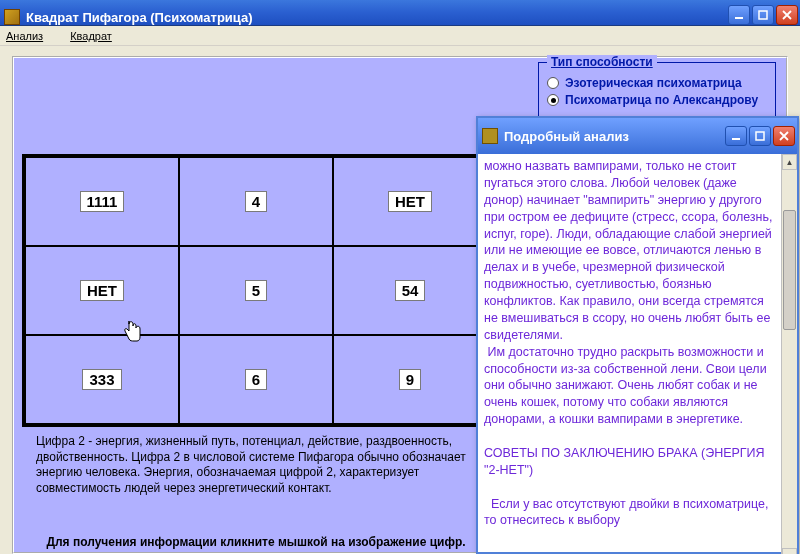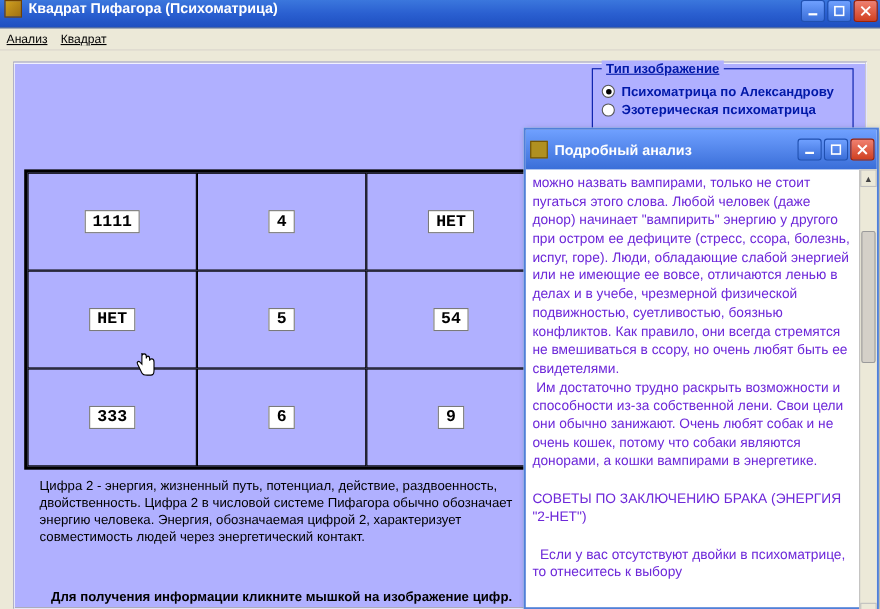--- a/index.html
+++ b/index.html
@@ -12,21 +12,21 @@
     height: 554px;
     overflow: hidden;
     position: relative;
   }
 
   
   .titlebar {
     height: 26px;
     background: linear-gradient(to bottom, #3b77dd 0%, #2a5fd0 50%, #1e4fc0 100%);
     display: flex;
-    align-items: flex-start;
+    align-items: flex-end;
     color: #fff;
     padding: 0 2px 0 4px;
     font-weight: bold;
     font-size: 13px;
     border-bottom: 1px solid #1a3a80;
   }
   .titlebar .app-icon {
     width: 16px; height: 16px;
     background: linear-gradient(135deg,#d0a020,#a07010);
     margin-right: 6px;
@@ -46,21 +46,21 @@
   .win-btn.close { background: linear-gradient(to bottom,#f08070,#d04020); border-color:#a02000;}
   .win-btn svg { width:10px; height:10px; }
 
   
   .menubar {
     height: 20px;
     background: #ece9d8;
     display:flex;
     align-items:center;
     padding: 0 6px;
-    gap: 12px;
+    gap: 27px;
     border-bottom: 1px solid #d4d0c8;
   }
   .menubar span { text-decoration: underline; cursor:pointer; }
 
   
   .client {
     position: relative;
     width: 800px;
     height: calc(554px - 46px);
     background: #ece9d8;
@@ -115,21 +115,21 @@
   .cell {
     border: 1.5px solid #000;
     display:flex; align-items:center; justify-content:center;
   }
   .cellbox {
     background:#fff;
     border:1px solid #7a7a7a;
     padding:1px 6px;
     font-weight:bold;
     font-size:15px;
-    font-family: Liberation Mono, monospace;
+    font-family: Liberation Sans, sans-serif;
     min-width: 20px;
     text-align:center;
   }
 
   
   .summary {
     position:absolute;
     left: 22px; top: 376px;
     width: 460px;
     font-size:12px;
@@ -235,28 +235,28 @@
 
 <div class="menubar">
   <span>Анализ</span>
   <span>Квадрат</span>
 </div>
 
 <div class="client">
   <div class="inner-panel">
 
     <div class="type-group">
-      <div class="legend">Тип изображение</div>
+      <div class="legend">Тип способности</div>
+      <div class="radio-row">
+        <span class="radio-dot"></span>
+        <span>Эзотерическая психоматрица</span>
+      </div>
       <div class="radio-row">
         <span class="radio-dot checked"></span>
         <span>Психоматрица по Александрову</span>
-      </div>
-      <div class="radio-row">
-        <span class="radio-dot"></span>
-        <span>Эзотерическая психоматрица</span>
       </div>
     </div>
 
     <div class="grid">
       <div class="cell">
           <div class="cellbox">1111</div>
         </div>
       <div class="cell">
           <div class="cellbox">4</div>
         </div>

